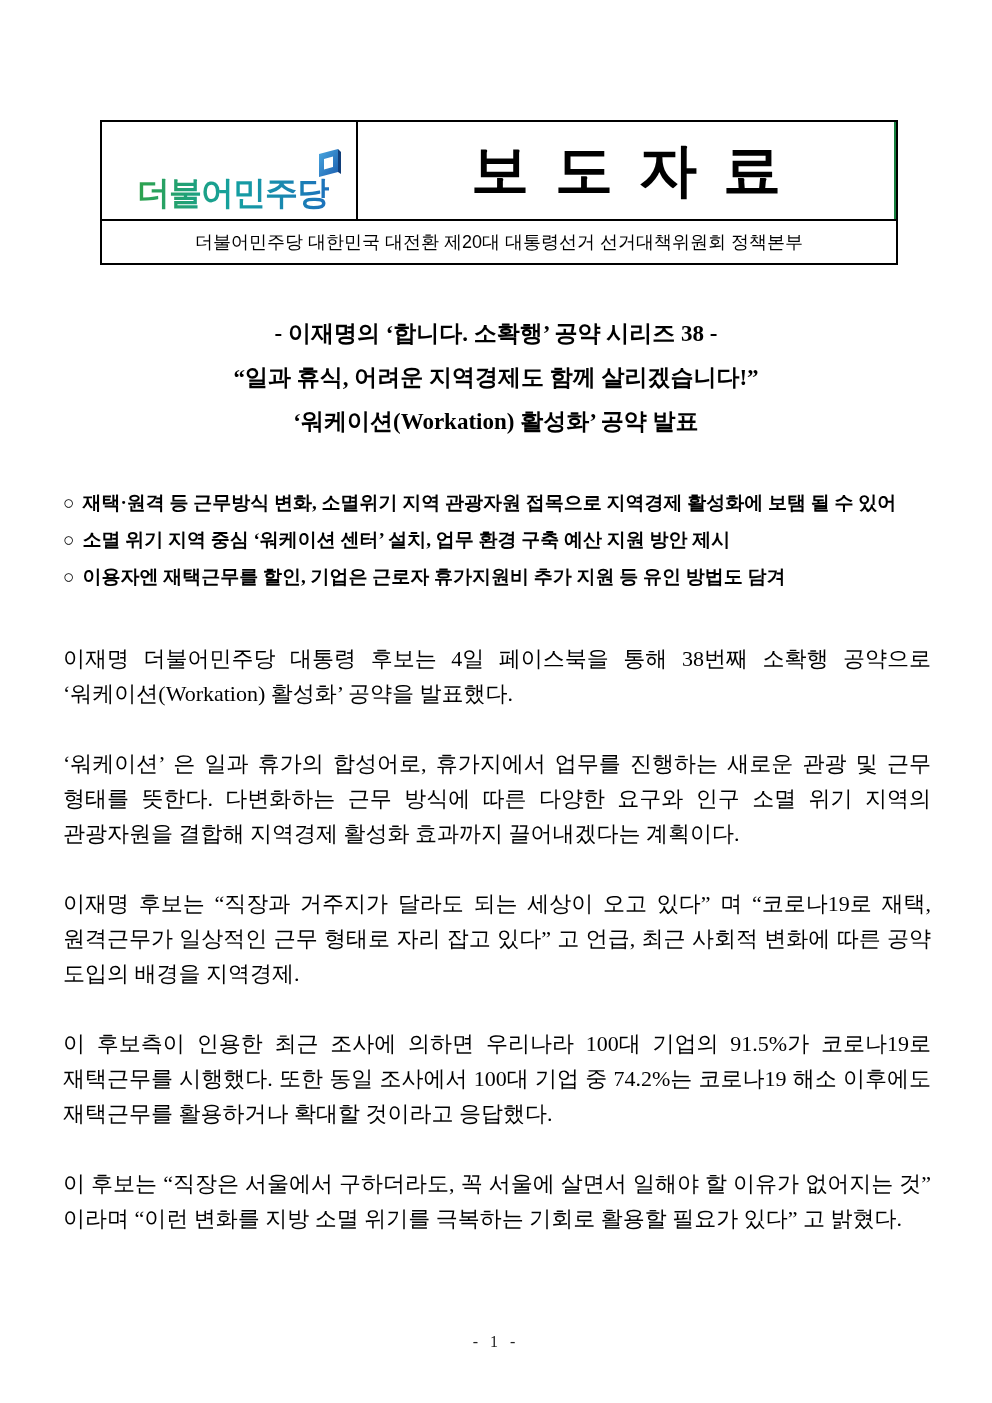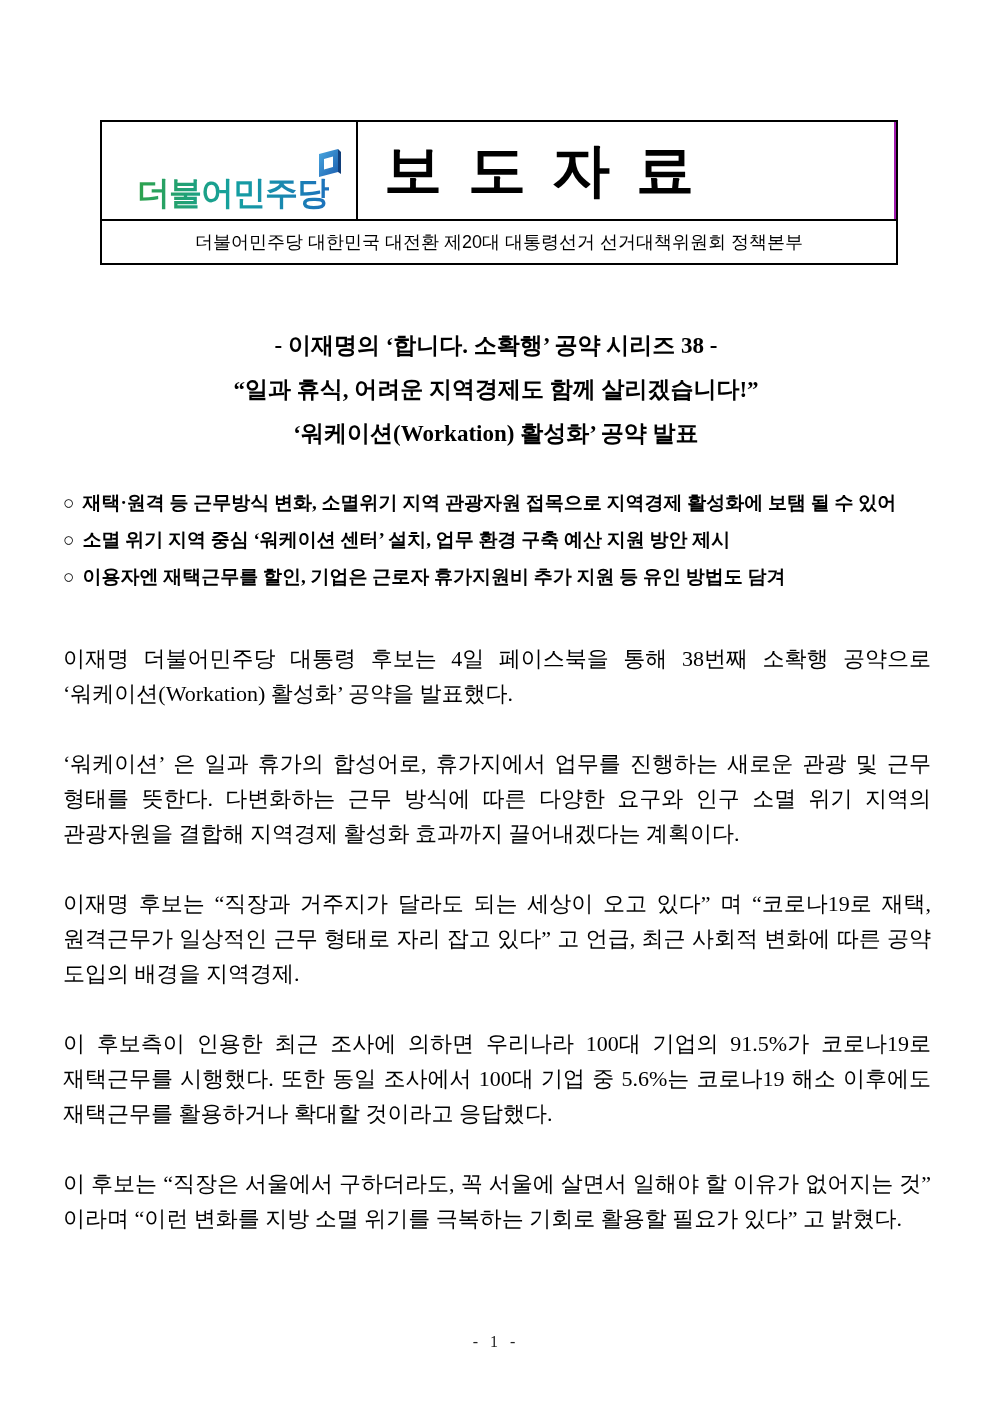--- a/index.html
+++ b/index.html
@@ -59,21 +59,22 @@
   }
   .logo-icon {
     position: absolute;
     right: -14px;
     top: -28px;
   }
   .doc-type-cell {
     flex: 1;
     display: flex;
     align-items: center;
-    border-right: 2px solid #a21caf;
+    justify-content: center;
+    border-right: 2px solid #15803d;
   }
   .doc-type {
     font-family: "Liberation Sans", "DejaVu Sans", sans-serif;
     font-size: 58px;
     font-weight: 900;
     letter-spacing: 26px;
     text-indent: 26px;
     white-space: nowrap;
     color: #000000;
   }
@@ -101,21 +102,21 @@
     font-size: 18px;
     font-weight: 400;
     white-space: nowrap;
     color: #000000;
   }
 
   
   .headline {
     position: absolute;
     left: 63px;
-    top: 324px;
+    top: 312px;
     width: 866px;
     text-align: center;
   }
   .headline-line {
     font-size: 23px;
     font-weight: 700;
     line-height: 44px;
     white-space: nowrap;
     color: #000000;
   }
@@ -216,19 +217,19 @@
     </div>
     <div class="bullet-line">
       <span class="bullet-marker">○</span><span>이용자엔 재택근무를 할인, 기업은 근로자 휴가지원비 추가 지원 등 유인 방법도 담겨</span>
     </div>
   </div>
 
   <div class="body-text">
     <p>이재명 더불어민주당 대통령 후보는 4일 페이스북을 통해 38번째 소확행 공약으로 ‘워케이션(Workation) 활성화’ 공약을 발표했다.</p>
     <p>‘워케이션’ 은 일과 휴가의 합성어로, 휴가지에서 업무를 진행하는 새로운 관광 및 근무 형태를 뜻한다. 다변화하는 근무 방식에 따른 다양한 요구와 인구 소멸 위기 지역의 관광자원을 결합해 지역경제 활성화 효과까지 끌어내겠다는 계획이다.</p>
     <p>이재명 후보는 “직장과 거주지가 달라도 되는 세상이 오고 있다” 며 “코로나19로 재택, 원격근무가 일상적인 근무 형태로 자리 잡고 있다” 고 언급, 최근 사회적 변화에 따른 공약 도입의 배경을 지역경제.</p>
-    <p>이 후보측이 인용한 최근 조사에 의하면 우리나라 100대 기업의 91.5%가 코로나19로 재택근무를 시행했다. 또한 동일 조사에서 100대 기업 중 5.6%는 코로나19 해소 이후에도 재택근무를 활용하거나 확대할 것이라고 응답했다.</p>
+    <p>이 후보측이 인용한 최근 조사에 의하면 우리나라 100대 기업의 91.5%가 코로나19로 재택근무를 시행했다. 또한 동일 조사에서 100대 기업 중 74.2%는 코로나19 해소 이후에도 재택근무를 활용하거나 확대할 것이라고 응답했다.</p>
     <p>이 후보는 “직장은 서울에서 구하더라도, 꼭 서울에 살면서 일해야 할 이유가 없어지는 것” 이라며 “이런 변화를 지방 소멸 위기를 극복하는 기회로 활용할 필요가 있다” 고 밝혔다.</p>
   </div>
 
   <div class="page-number">- 1 -</div>
 
 </div>
 
 </body></html>

